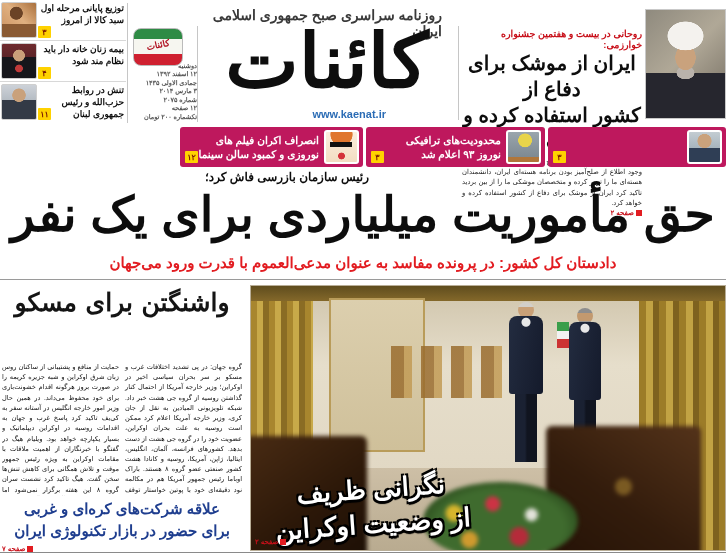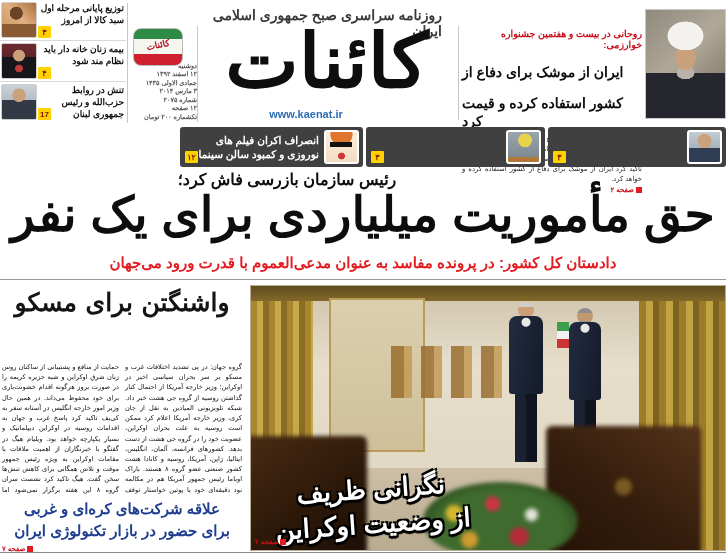--- a/index.html
+++ b/index.html
@@ -30,63 +30,63 @@
       linear-gradient(#6e2a2e,#401b1e);}
   .sp-man{background:
       radial-gradient(circle at 50% 30%,#c9a17b 22%,transparent 24%),
       linear-gradient(to top,#333a46 55%,transparent 55%),
       linear-gradient(#cdd2d8,#97a0aa);}
 
   
   #tagline{left:180px;top:7px;width:262px;text-align:right;font-size:14px;font-weight:bold;color:#3a3a3a;direction:rtl;}
   #masthead-title{left:196px;top:12px;width:262px;height:96px;display:flex;align-items:center;justify-content:center;
         font-family:"DejaVu Serif",serif;font-size:78px;font-weight:900;color:#0e0e0e;direction:rtl;transform:scaleY(.96);}
-  #website{left:226px;top:108px;width:160px;text-align:center;font-size:11px;font-weight:bold;color:#2b6cb5;}
+  #website{left:226px;top:108px;width:160px;text-align:right;font-size:11px;font-weight:bold;color:#2b6cb5;}
   #logo-stamp{left:133px;top:28px;width:48px;height:36px;border-radius:8px;border:1px solid #bbb;overflow:hidden;
         background:linear-gradient(to bottom,#2e8b45 0 28%,#f6f6f0 28% 70%,#cf2030 70% 100%);}
   #logo-stamp .stamp-script{font-size:9px;font-weight:900;color:#b01020;text-align:center;margin-top:11px;
         transform:rotate(-12deg);direction:rtl;}
   #dateline{left:128px;top:62px;width:69px;direction:rtl;text-align:right;}
   .dl{font-size:6.5px;font-weight:bold;color:#555;line-height:1.3;white-space:nowrap;}
 
   
   #rouhani-photo{left:645px;top:9px;width:79px;height:108px;border:1px solid #c9c9c9;background:
       radial-gradient(ellipse 30px 24px at 50% 24%,#f4f2ee 59%,rgba(0,0,0,0) 61%),
       radial-gradient(ellipse 17px 21px at 50% 44%,#c9a27d 59%,rgba(0,0,0,0) 61%),
       radial-gradient(ellipse 15px 11px at 50% 58%,#b9b2ab 59%,rgba(0,0,0,0) 61%),
       linear-gradient(to top,#26262e 42%,rgba(0,0,0,0) 42%),
       linear-gradient(135deg,#8f8a7e,#b0a897 45%,#6f685d);}
   #rouhani-block{left:462px;top:28px;width:180px;direction:rtl;}
   #rouhani-kicker{font-size:9.5px;color:#c8101a;font-weight:bold;text-align:right;}
-  .rouhani-hl{font-size:14px;font-weight:900;color:#0d0d0d;line-height:1.3;text-align:left;letter-spacing:-.3px;margin-top:13px;}
+  .rouhani-hl{font-size:20px;font-weight:900;color:#0d0d0d;line-height:1.3;text-align:center;letter-spacing:-.3px;}
   #rouhani-body{margin-top:3px;font-size:6.8px;line-height:1.5;text-align:justify;color:#222;}
   .pref{color:#c8101a;font-size:7px;font-weight:bold;display:flex;align-items:center;gap:2px;direction:rtl;margin-top:1px;}
   .redsq{display:inline-block;width:6px;height:6px;background:#e21c21;}
 
   
   #banner{position:absolute;left:0;top:127px;width:726px;height:40px;display:flex;direction:rtl;gap:3px;}
-  .bseg{position:relative;background:#404040;border-radius:3px;height:40px;}
+  .bseg{position:relative;background:#be185d;border-radius:3px;height:40px;}
   .bseg .btitle{position:absolute;top:0;bottom:0;right:44px;left:16px;display:flex;align-items:center;
         font-size:10.5px;font-weight:bold;color:#fff;line-height:1.35;text-align:right;direction:rtl;}
   .bp{position:absolute;right:4px;top:3px;width:35px;height:34px;border:2px solid #fff;border-radius:3px;box-sizing:border-box;}
   .b-badge{left:5px;bottom:4px;}
   .bp-man1{background:radial-gradient(circle at 50% 30%,#caa27c 26%,transparent 28%),
       linear-gradient(to top,#2f3e55 45%,transparent 45%),linear-gradient(#c3ccd2,#8fa0ac);}
   .bp-traffic{background:radial-gradient(circle at 55% 28%,#e8d44a 24%,transparent 26%),
       linear-gradient(to top,#b0763a 18%,transparent 18%),linear-gradient(#9aa5ad,#78848c);}
   .bp-man2{background:radial-gradient(circle at 50% 32%,#c9a077 26%,transparent 28%),
       linear-gradient(to top,#4a5360 42%,transparent 42%),linear-gradient(#d8cfc2,#a8998a);}
   .bp-cartoon{background:
       radial-gradient(circle at 50% 80%,#d4323a 11%,transparent 13%),
       linear-gradient(#111 0 0) 50% 40%/72% 18% no-repeat,
       radial-gradient(circle at 50% 8%,#e0762e 34%,transparent 36%),
       linear-gradient(#fbeedd,#f3ddc2);}
 
   
-  #lead-kicker{left:0;top:170px;width:574px;text-align:center;font-size:16px;font-weight:900;color:#0d0d0d;direction:rtl;}
+  #lead-kicker{left:0;top:170px;width:574px;text-align:center;font-size:12px;font-weight:900;color:#0d0d0d;direction:rtl;}
   #lead-headline{left:0;top:181px;width:726px;text-align:center;font-size:49px;font-weight:900;color:#0d0d0d;
         letter-spacing:-1px;line-height:1.35;direction:rtl;transform:scaleY(.98);}
   #lead-subhead{left:0;top:254px;width:726px;text-align:center;font-size:15px;font-weight:900;color:#e21c21;direction:rtl;}
 
   
   #world-headline{left:0;top:286px;width:244px;text-align:center;font-family:"DejaVu Serif",serif;
         font-size:25px;font-weight:900;color:#141414;line-height:1.35;direction:rtl;}
   #world-body{left:2px;top:362px;width:240px;height:134px;display:flex;gap:6px;direction:rtl;overflow:hidden;}
   .wcol{flex:1;font-size:6.6px;line-height:1.55;text-align:justify;color:#101010;}
   #tech-headline{left:0;top:498px;width:244px;text-align:center;font-size:15px;font-weight:900;
@@ -145,21 +145,21 @@
       <div class="badge s-badge">۳</div>
     </div>
     <div class="side-item">
       <div class="s-photo sp-woman"></div>
       <div class="s-title">بیمه زنان خانه دار باید نظام مند شود</div>
       <div class="badge s-badge">۴</div>
     </div>
     <div class="side-item">
       <div class="s-photo sp-man"></div>
       <div class="s-title">تنش در روابط حزب‌الله و رئیس جمهوری لبنان</div>
-      <div class="badge s-badge">17</div>
+      <div class="badge s-badge">۱۱</div>
     </div>
   </div>
 
   <div class="vline" style="left:127px;top:3px;height:120px;"></div>
   <div class="vline" style="left:197px;top:26px;height:96px;"></div>
   <div class="vline" style="left:458px;top:26px;height:94px;"></div>
 
   <div class="abs" id="tagline">روزنامه سراسری صبح جمهوری اسلامی ایران</div>
   <div class="abs" id="masthead-title">کائنات</div>
   <div class="abs" id="website">www.kaenat.ir</div>
@@ -187,20 +187,21 @@
       <span>صفحه ۲</span>
     </div>
   </div>
 
   <div id="banner">
     <div class="bseg" style="width:178px;">
       <div class="bp bp-man1"></div>
       <div class="badge b-badge">۳</div>
     </div>
     <div class="bseg" style="width:179px;">
+      <div class="btitle">محدودیت‌های ترافیکی نوروز ۹۳ اعلام شد</div>
       <div class="bp bp-traffic"></div>
       <div class="badge b-badge">۳</div>
     </div>
     <div class="bseg" style="width:183px;">
       <div class="btitle">انصراف اکران فیلم های نوروزی و کمبود سالن سینما</div>
       <div class="bp bp-cartoon"></div>
       <div class="badge b-badge">۱۲</div>
     </div>
   </div>
 

